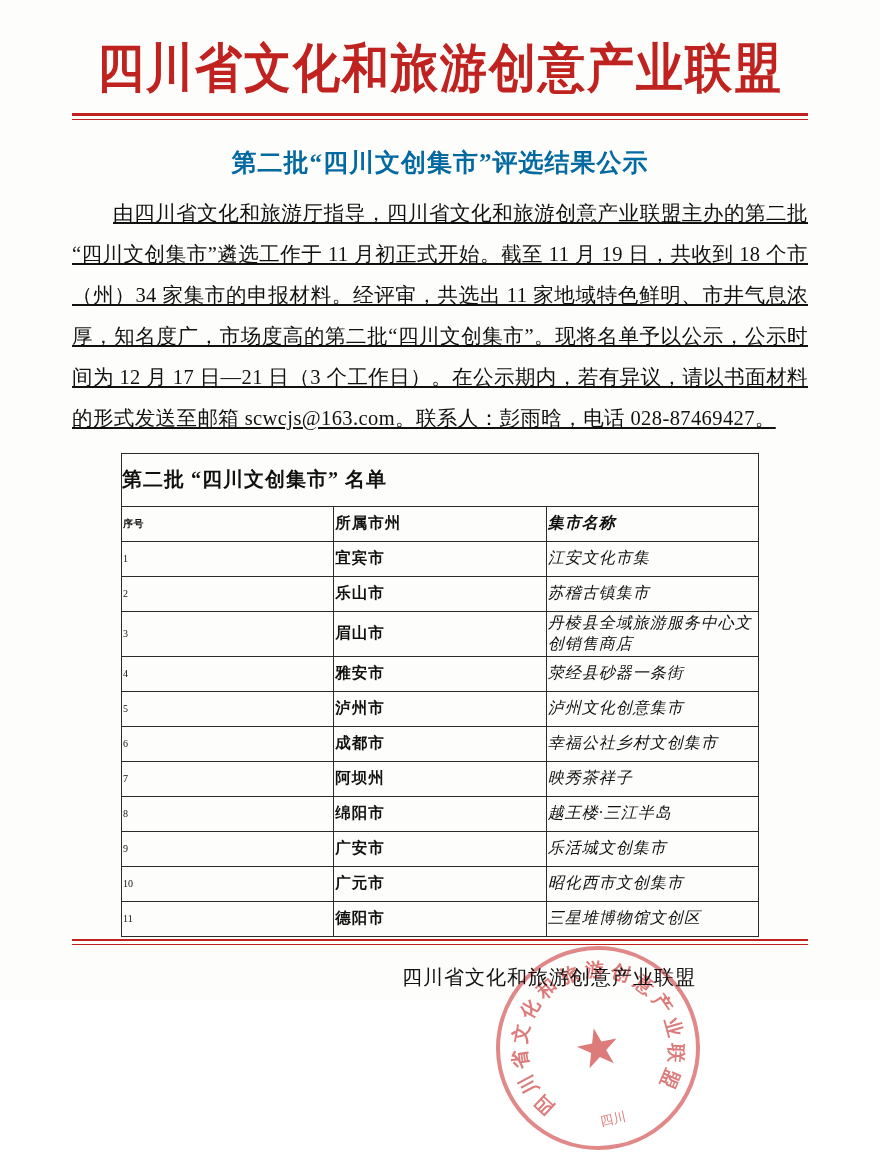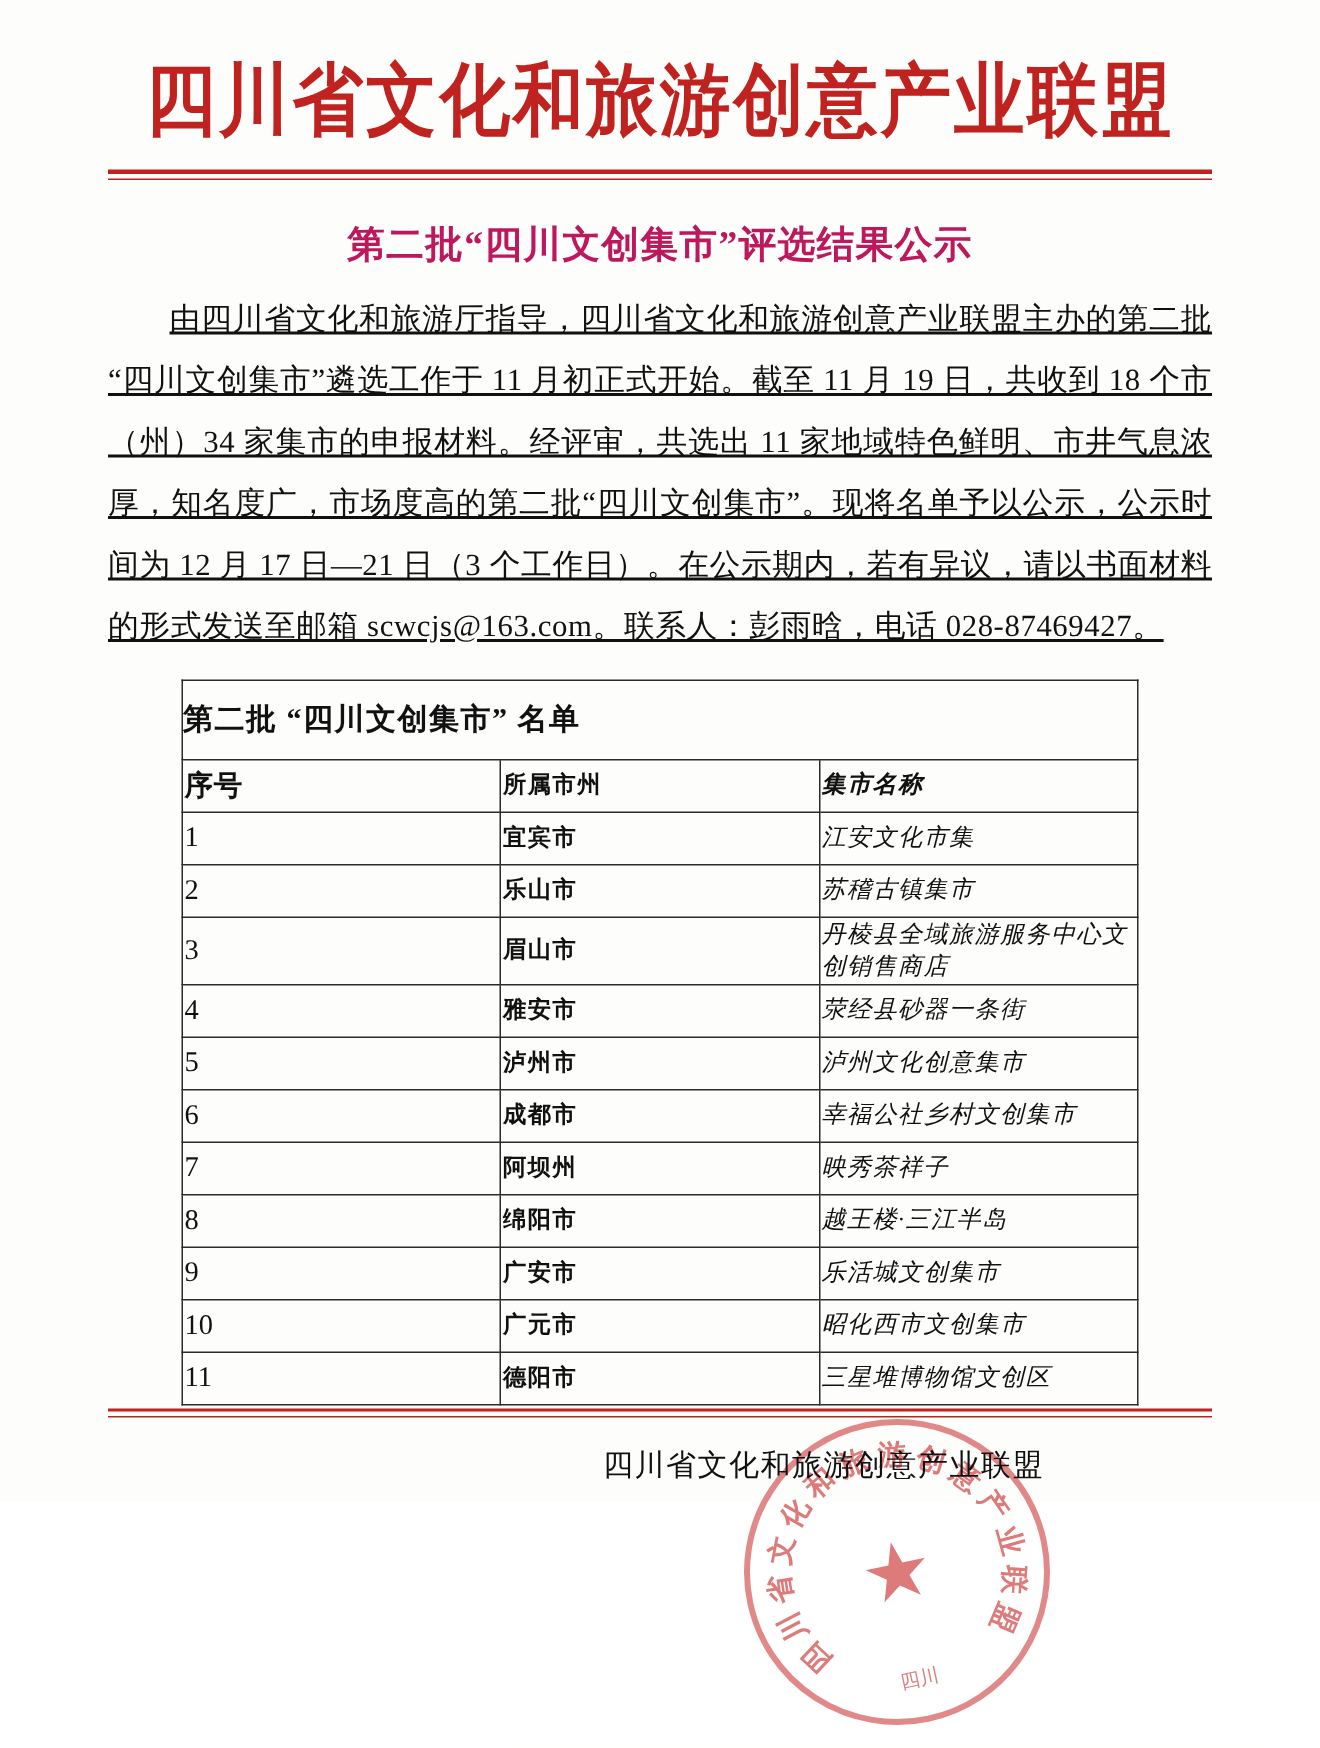--- a/index.html
+++ b/index.html
@@ -49,21 +49,21 @@
   }
 
   
   .doc-title {
     text-align: center;
     font-size: 25px;
     font-weight: bold;
     letter-spacing: 1px;
     margin-top: 26px;
     margin-bottom: 14px;
-    color: #be185d;
+    color: #0369a1;
   }
 
   
   .body-text {
     font-size: 20.5px;
     line-height: 41px;
     text-align: justify;
     text-justify: inter-ideograph;
     letter-spacing: 0.4px;
     color: #111;
@@ -96,21 +96,21 @@
   }
   .col-head {
     font-weight: bold;
     height: 32px;
     font-size: 15px;
     letter-spacing: 0.5px;
   }
   .cell-no {
     width: 72px;
     height: 32px;
-    font-size: 19px;
+    font-size: 10px;
   }
   .cell-city {
     width: 140px;
     font-weight: bold;
     font-size: 15.5px;
     letter-spacing: 1px;
   }
   .cell-name {
     font-size: 16px;
     letter-spacing: 1px;

